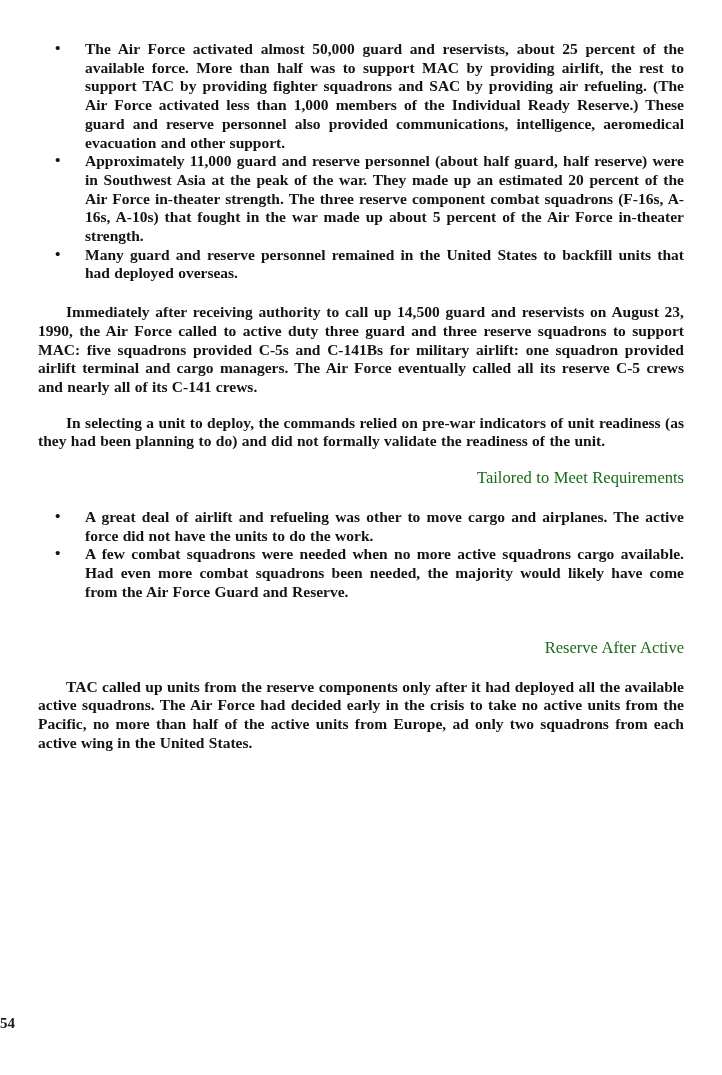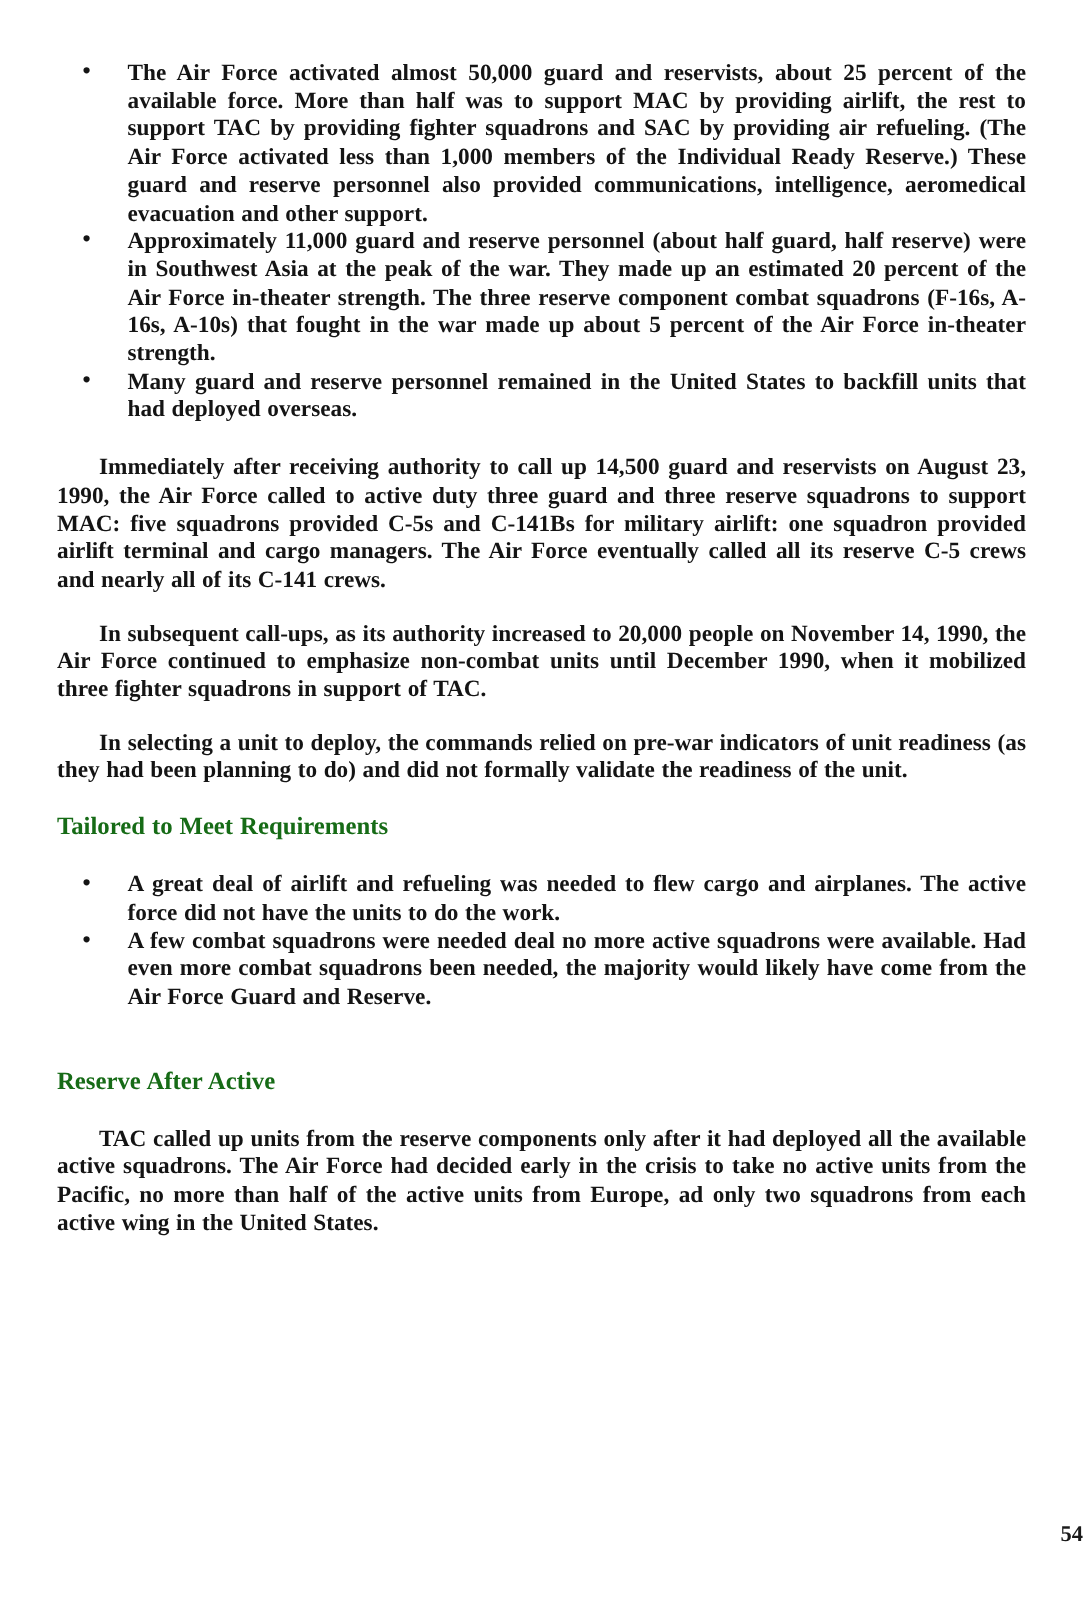--- a/index.html
+++ b/index.html
@@ -47,31 +47,32 @@
     text-indent: 28px;
   }
   .para.last {
     margin-bottom: 16px;
   }
   .heading {
     font-size: 16.5px;
     line-height: 19px;
     color: #166b16;
     margin: 2px 0 21px 0;
-    font-weight: 700;
+    font-weight: 400;
+    text-align: right;
   }
   .heading.second {
     margin-top: 36px;
   }
   .page-number {
     position: absolute;
     top: 1014px;
     left: 0;
     right: 0;
-    text-align: right;
+    text-align: left;
     font-size: 15px;
     color: #1a1a1a;
   }
 </style>
 </head>
 <body>
 
 <div class="page">
 
   <ul class="bullet-list">
@@ -85,35 +86,34 @@
     </li>
     <li class="bullet-item">
       <span class="bullet">•</span>
       <span class="bullet-text">Many  guard and reserve personnel remained in the United States to backfill units that had deployed overseas.</span>
     </li>
   </ul>
 
 
   <p class="para">Immediately  after  receiving  authority  to  call  up  14,500  guard  and  reservists  on August  23,  1990,  the  Air  Force  called  to  active  duty  three  guard and three reserve squadrons  to  support  MAC:  five  squadrons  provided   C-5s and C-141Bs for military airlift: one squadron provided airlift terminal and cargo managers. The  Air Force eventually called all its reserve C-5 crews and nearly all of its C-141 crews.</p>
 
-  <p class="para">In  subsequent  call-ups,  as   its authority increased to 20,000 people on November 14, 1990,  the  Air  Force  continued  to  emphasize  non-combat   units until December 1990, when it mobilized three fighter squadrons in support of TAC.</p>
 
   <p class="para">In  selecting  a  unit  to  deploy,  the  commands  relied  on   pre-war indicators of unit readiness  (as  they   had been planning to do) and did not formally validate the readiness of the unit.</p>
 
   <h2 class="heading">Tailored to Meet Requirements</h2>
 
 
   <ul class="bullet-list">
     <li class="bullet-item">
       <span class="bullet">•</span>
-      <span class="bullet-text">A  great  deal of airlift and refueling was needed to flew cargo and airplanes. The active force did not have the units to do the work.</span>
+      <span class="bullet-text">A  great  deal of airlift and refueling was other to move cargo and airplanes. The active force did not have the units to do the work.</span>
     </li>
     <li class="bullet-item">
       <span class="bullet">•</span>
-      <span class="bullet-text">A  few  combat  squadrons  were  needed  deal  no  more  active  squadrons  were available.  Had  even  more  combat  squadrons  been  needed,  the majority would likely have come from the Air Force Guard and Reserve.</span>
+      <span class="bullet-text">A  few  combat  squadrons  were  needed  when  no  more  active  squadrons  cargo available.  Had  even  more  combat  squadrons  been  needed,  the majority would likely have come from the Air Force Guard and Reserve.</span>
     </li>
   </ul>
 
   <h2 class="heading second">Reserve After Active</h2>
 
   <p class="para last">TAC  called  up  units   from the reserve components only after it had deployed all the available  active  squadrons.  The  Air  Force  had  decided  early   in the crisis to take no active  units  from the Pacific, no more than half of the active units from Europe, ad only two squadrons from each active wing in the United States.</p>
 
   <div class="page-number">54</div>
 
 </div>

